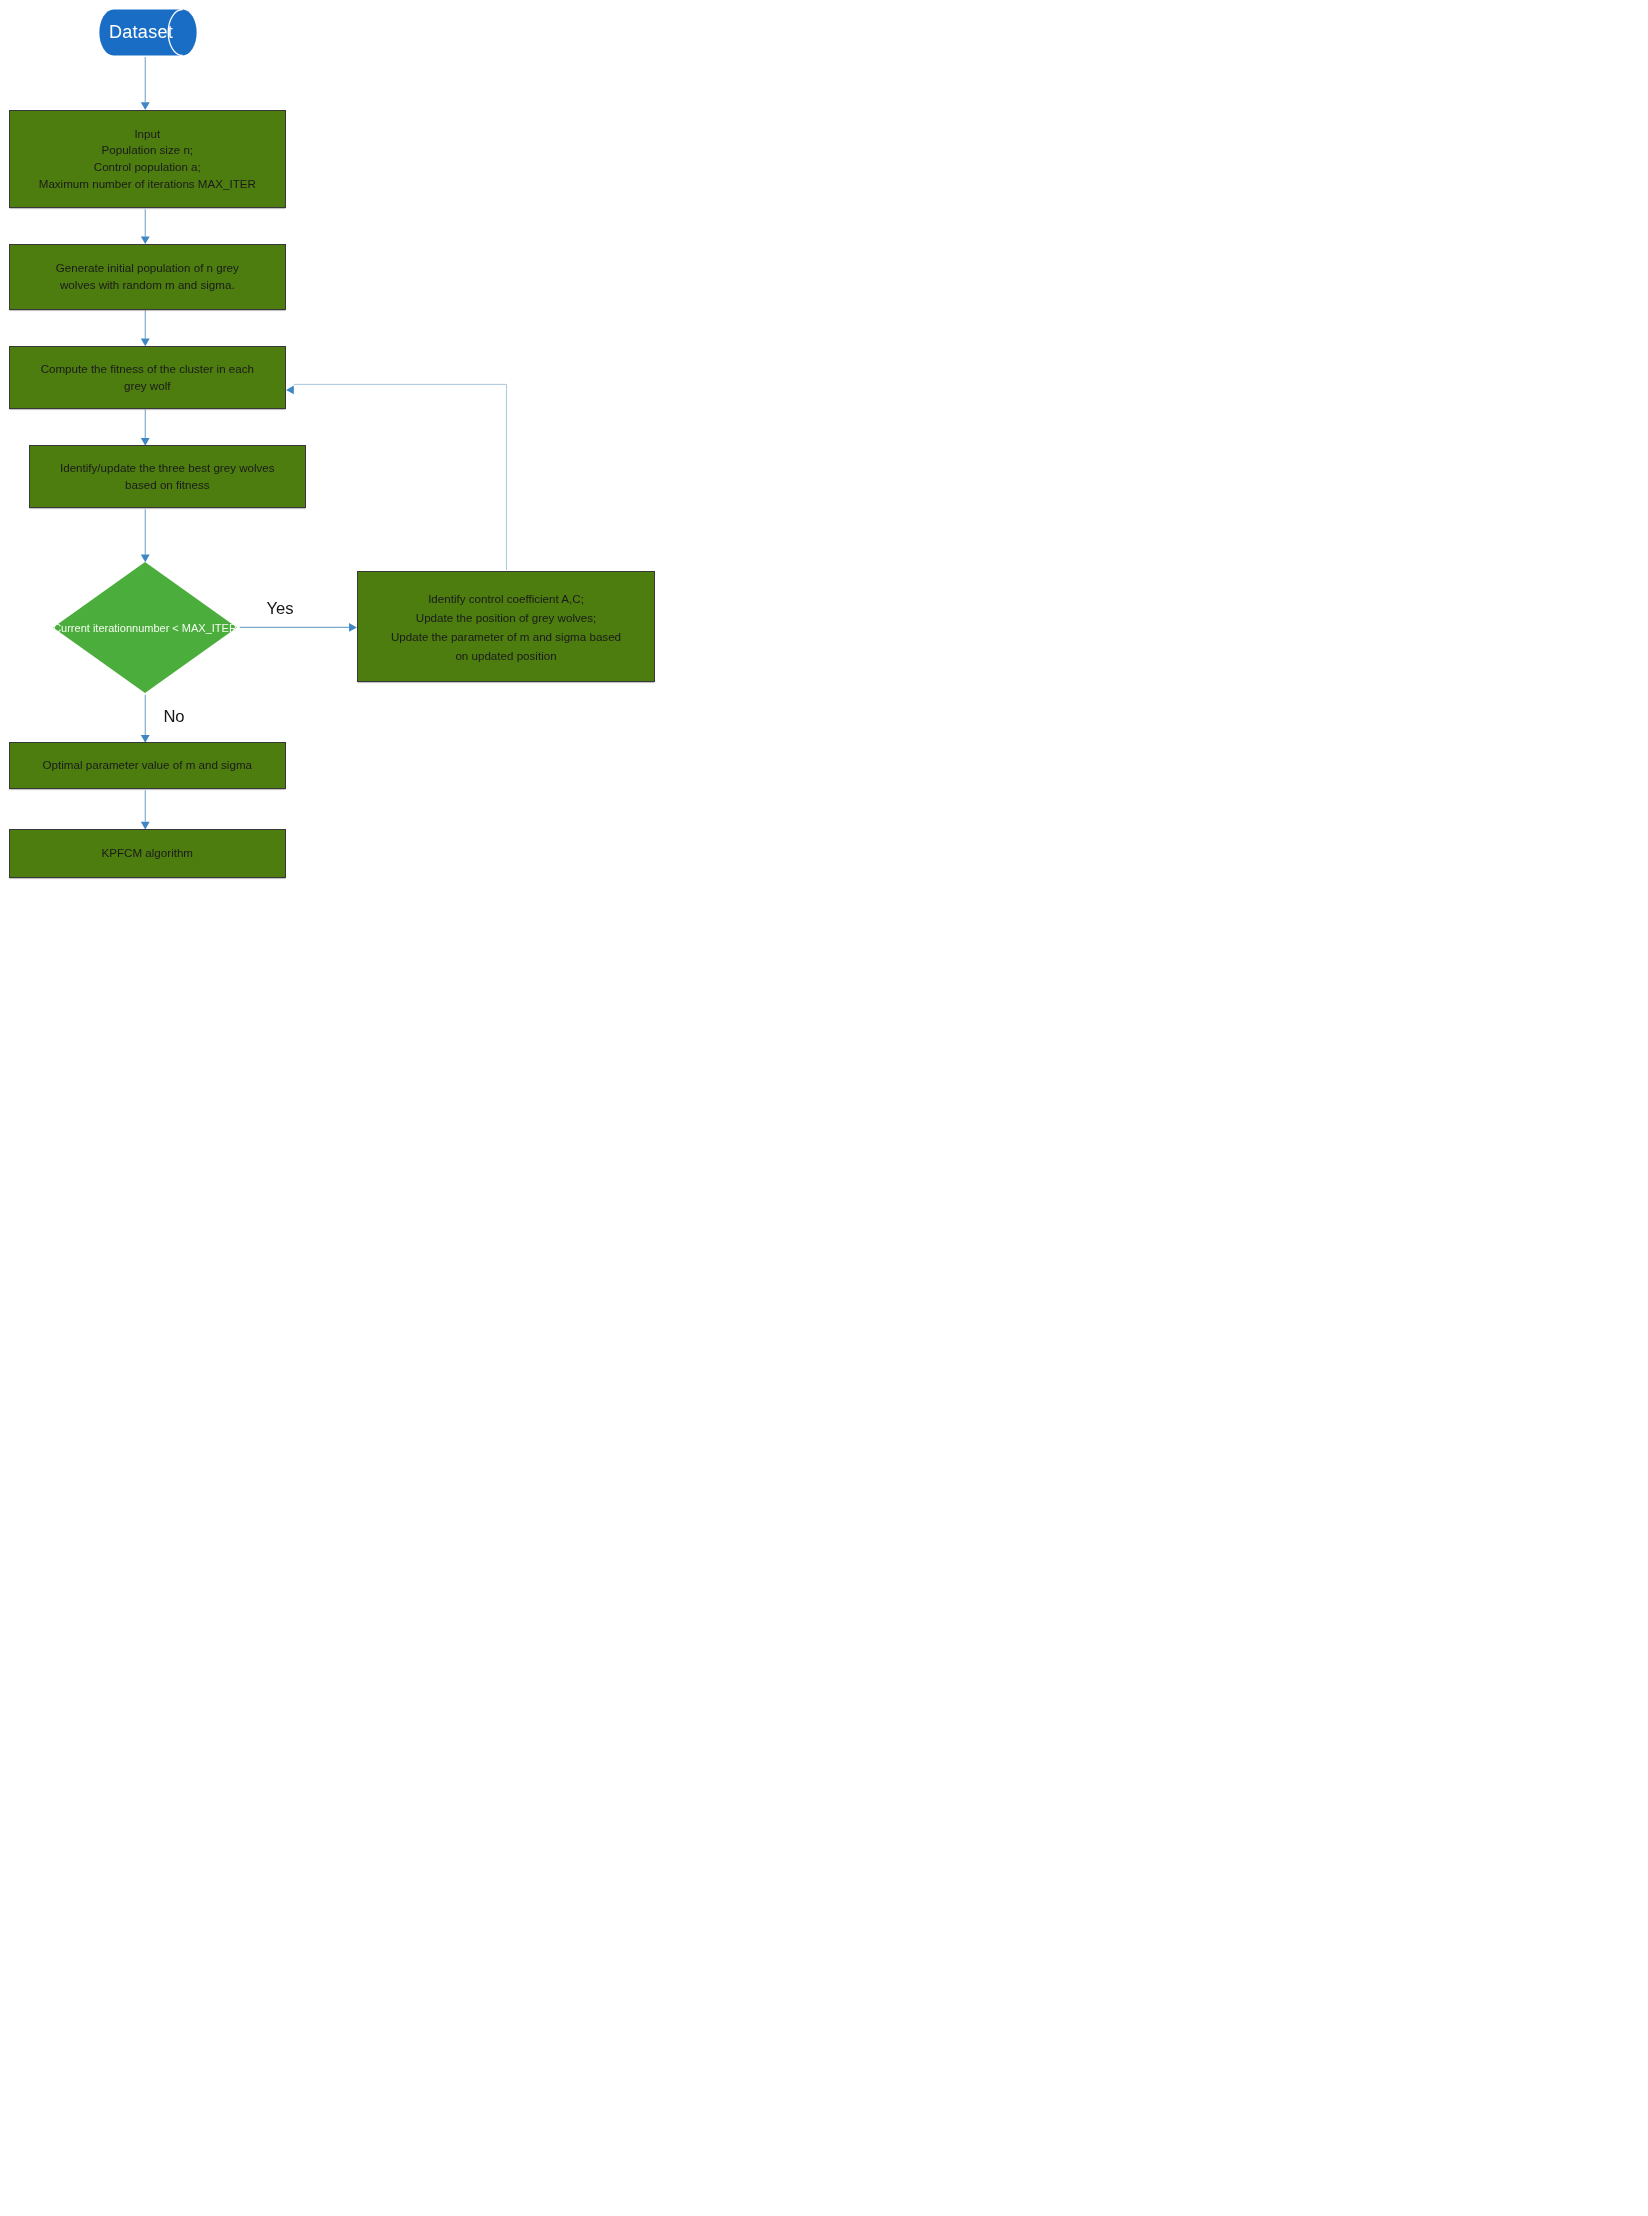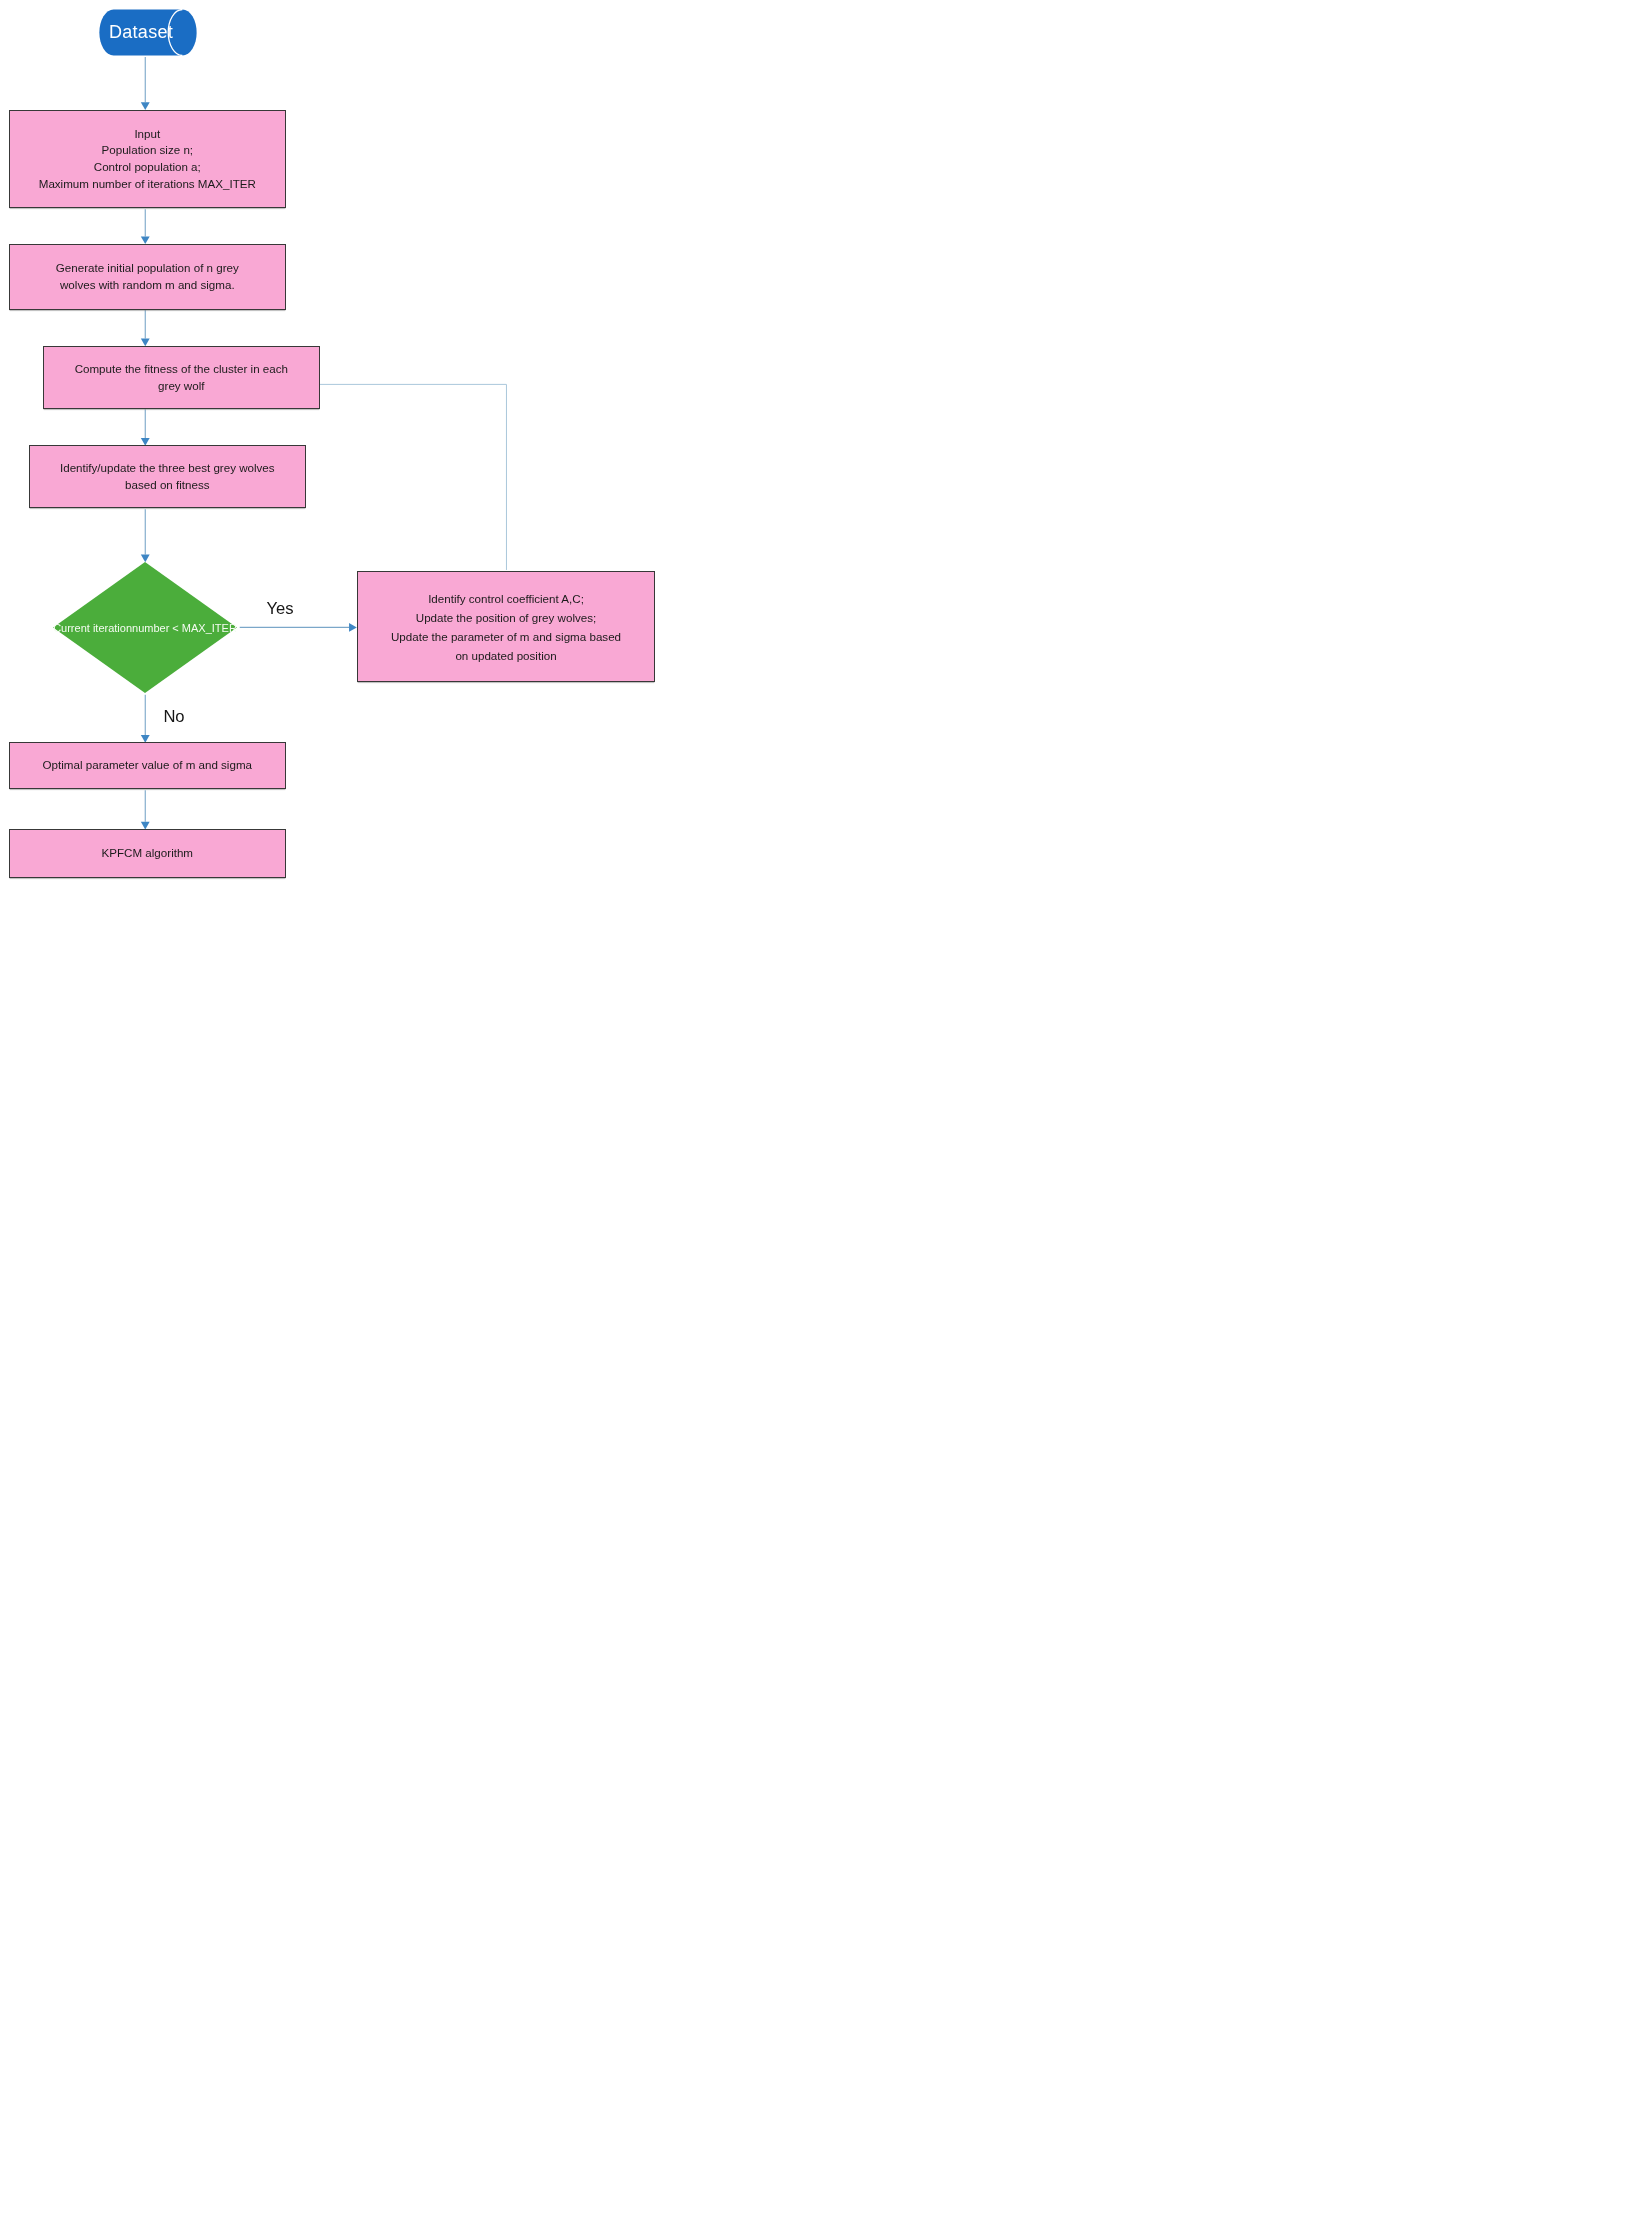--- a/index.html
+++ b/index.html
@@ -7,21 +7,21 @@
   .canvas {
     position:relative;
     width:660px; height:887px;
     background:#ffffff;
     overflow:hidden;
     padding-left:36px;
   }
   .connectors { position:absolute; left:0; top:0; width:660px; height:887px; }
   .node { position:absolute; box-sizing:border-box; }
   .box {
-    background:#f9a8d4;
+    background:#4d7c0f;
     border:1.1px solid #383838;
     box-shadow:0 1.7px 0 -0.6px rgba(120,120,120,.45);
     display:flex; flex-direction:column; align-items:flex-start; justify-content:center;
     text-align:center;
     font-size:11.6px; line-height:16.6px; color:#1b1b1b;
   }
   .box .tl { width:100%; }
   .cyl { width:98px; height:47px; }
   .cyl svg { position:absolute; left:0; top:0; }
   .cyl .lbl {
@@ -85,21 +85,21 @@
     <div class="tl">Population size n;</div>
     <div class="tl">Control population a;</div>
     <div class="tl">Maximum number of iterations MAX_ITER</div>
   </div>
 
   <div class="node box" style="left:8.8px; top:244px; width:277px; height:66px;">
     <div class="tl">Generate initial population of n grey</div>
     <div class="tl">wolves with random m and sigma.</div>
   </div>
 
-  <div class="node box" style="left:8.8px; top:346px; width:277px; height:63px;margin-left:34px;">
+  <div class="node box" style="left:8.8px; top:346px; width:277px; height:63px;">
     <div class="tl">Compute the fitness of the cluster in each</div>
     <div class="tl">grey wolf</div>
   </div>
 
   <div class="node box" style="left:8.8px; top:445px; width:277px; height:63px;margin-left:20px;">
     <div class="tl">Identify/update the three best grey wolves</div>
     <div class="tl">based on fitness</div>
   </div>
 
   <div class="node diamond" style="left:53px; top:562px;">

